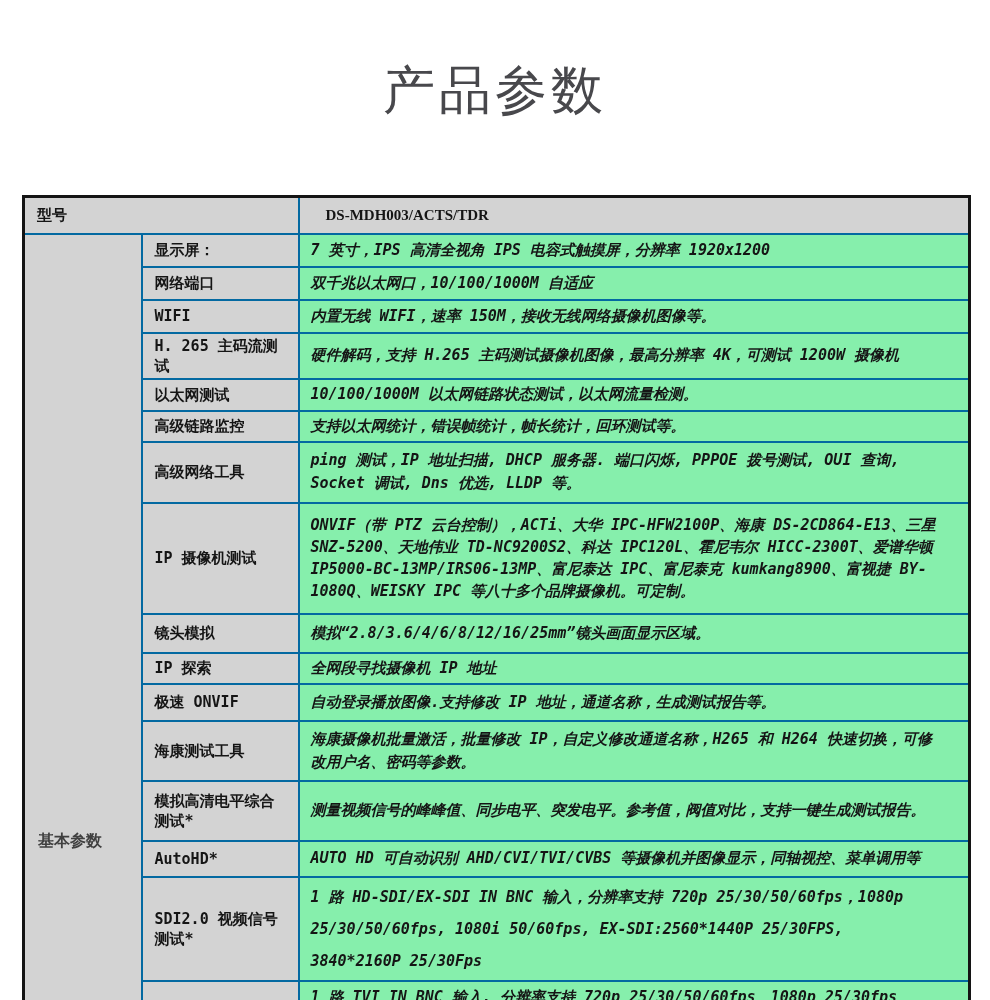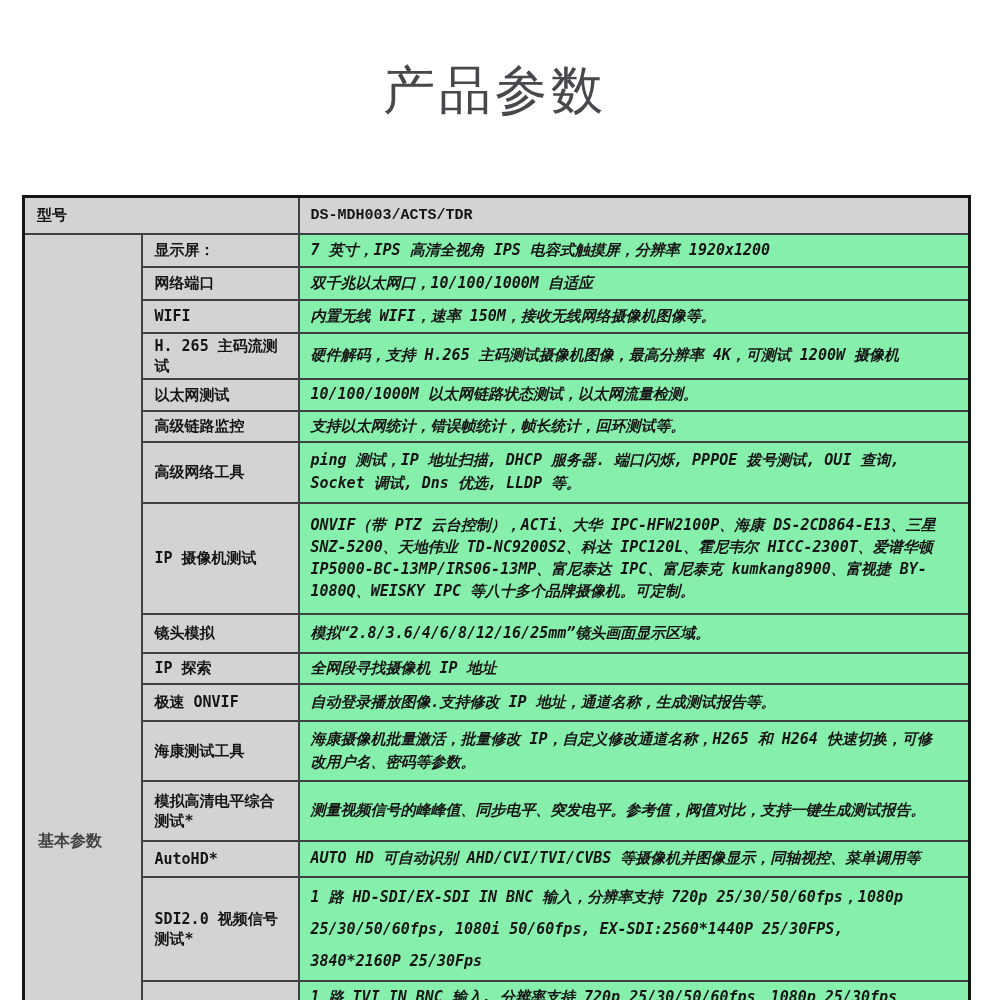--- a/index.html
+++ b/index.html
@@ -11,31 +11,31 @@
     position:absolute;top:56px;left:0;width:990px;text-align:center;
     font-family:"DejaVu Sans","Liberation Sans",sans-serif;
     font-size:52px;font-weight:400;color:#48484c;letter-spacing:4px;
   }
   table.spec-table{
     position:absolute;left:22px;top:195px;width:946px;
     border-collapse:collapse;table-layout:fixed;
     border:3px solid #141414;
   }
   .spec-table td{
-    border:2px solid #404040;
+    border:2px solid #0369a1;
     font-size:15px;font-weight:bold;color:#151515;
     vertical-align:middle;overflow:hidden;
   }
   .gray{background:#d3d3d3;}
   .label-cell{padding:2px 13px 2px 12px;line-height:20px;}
   .value-cell{background:#86efac;padding:3px 26px 3px 11px;line-height:23px;font-style:italic;}
   .model-label{font-size:16px;padding-left:12px;}
   .model-value{
-    font-family:Liberation Mono, monospace;
-    font-size:17px;font-weight:bold;padding-left:11px;margin-left:41px;
+    font-family:Liberation Serif, serif;
+    font-size:17px;font-weight:bold;padding-left:26px;margin-left:41px;
   }
   .group-cell{position:relative;}
   .group-label{
     position:absolute;top:596px;left:13px;
     font-size:16px;font-weight:bold;color:#404040;white-space:nowrap;text-align:right;
   }
 </style>
 </head>
 <body>
 

